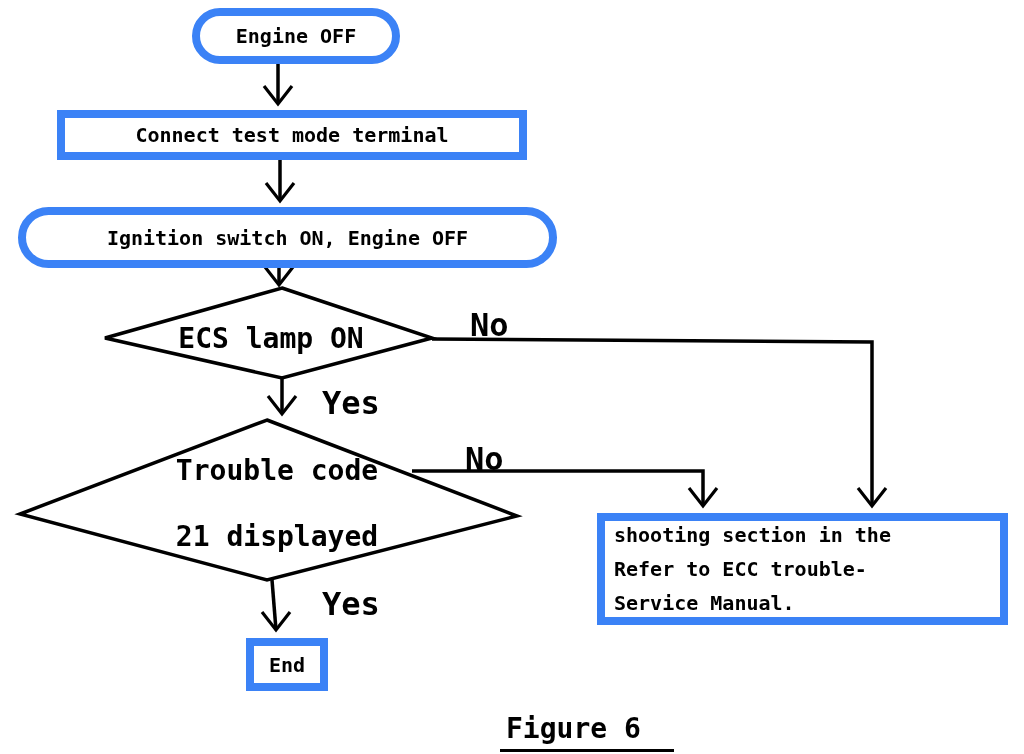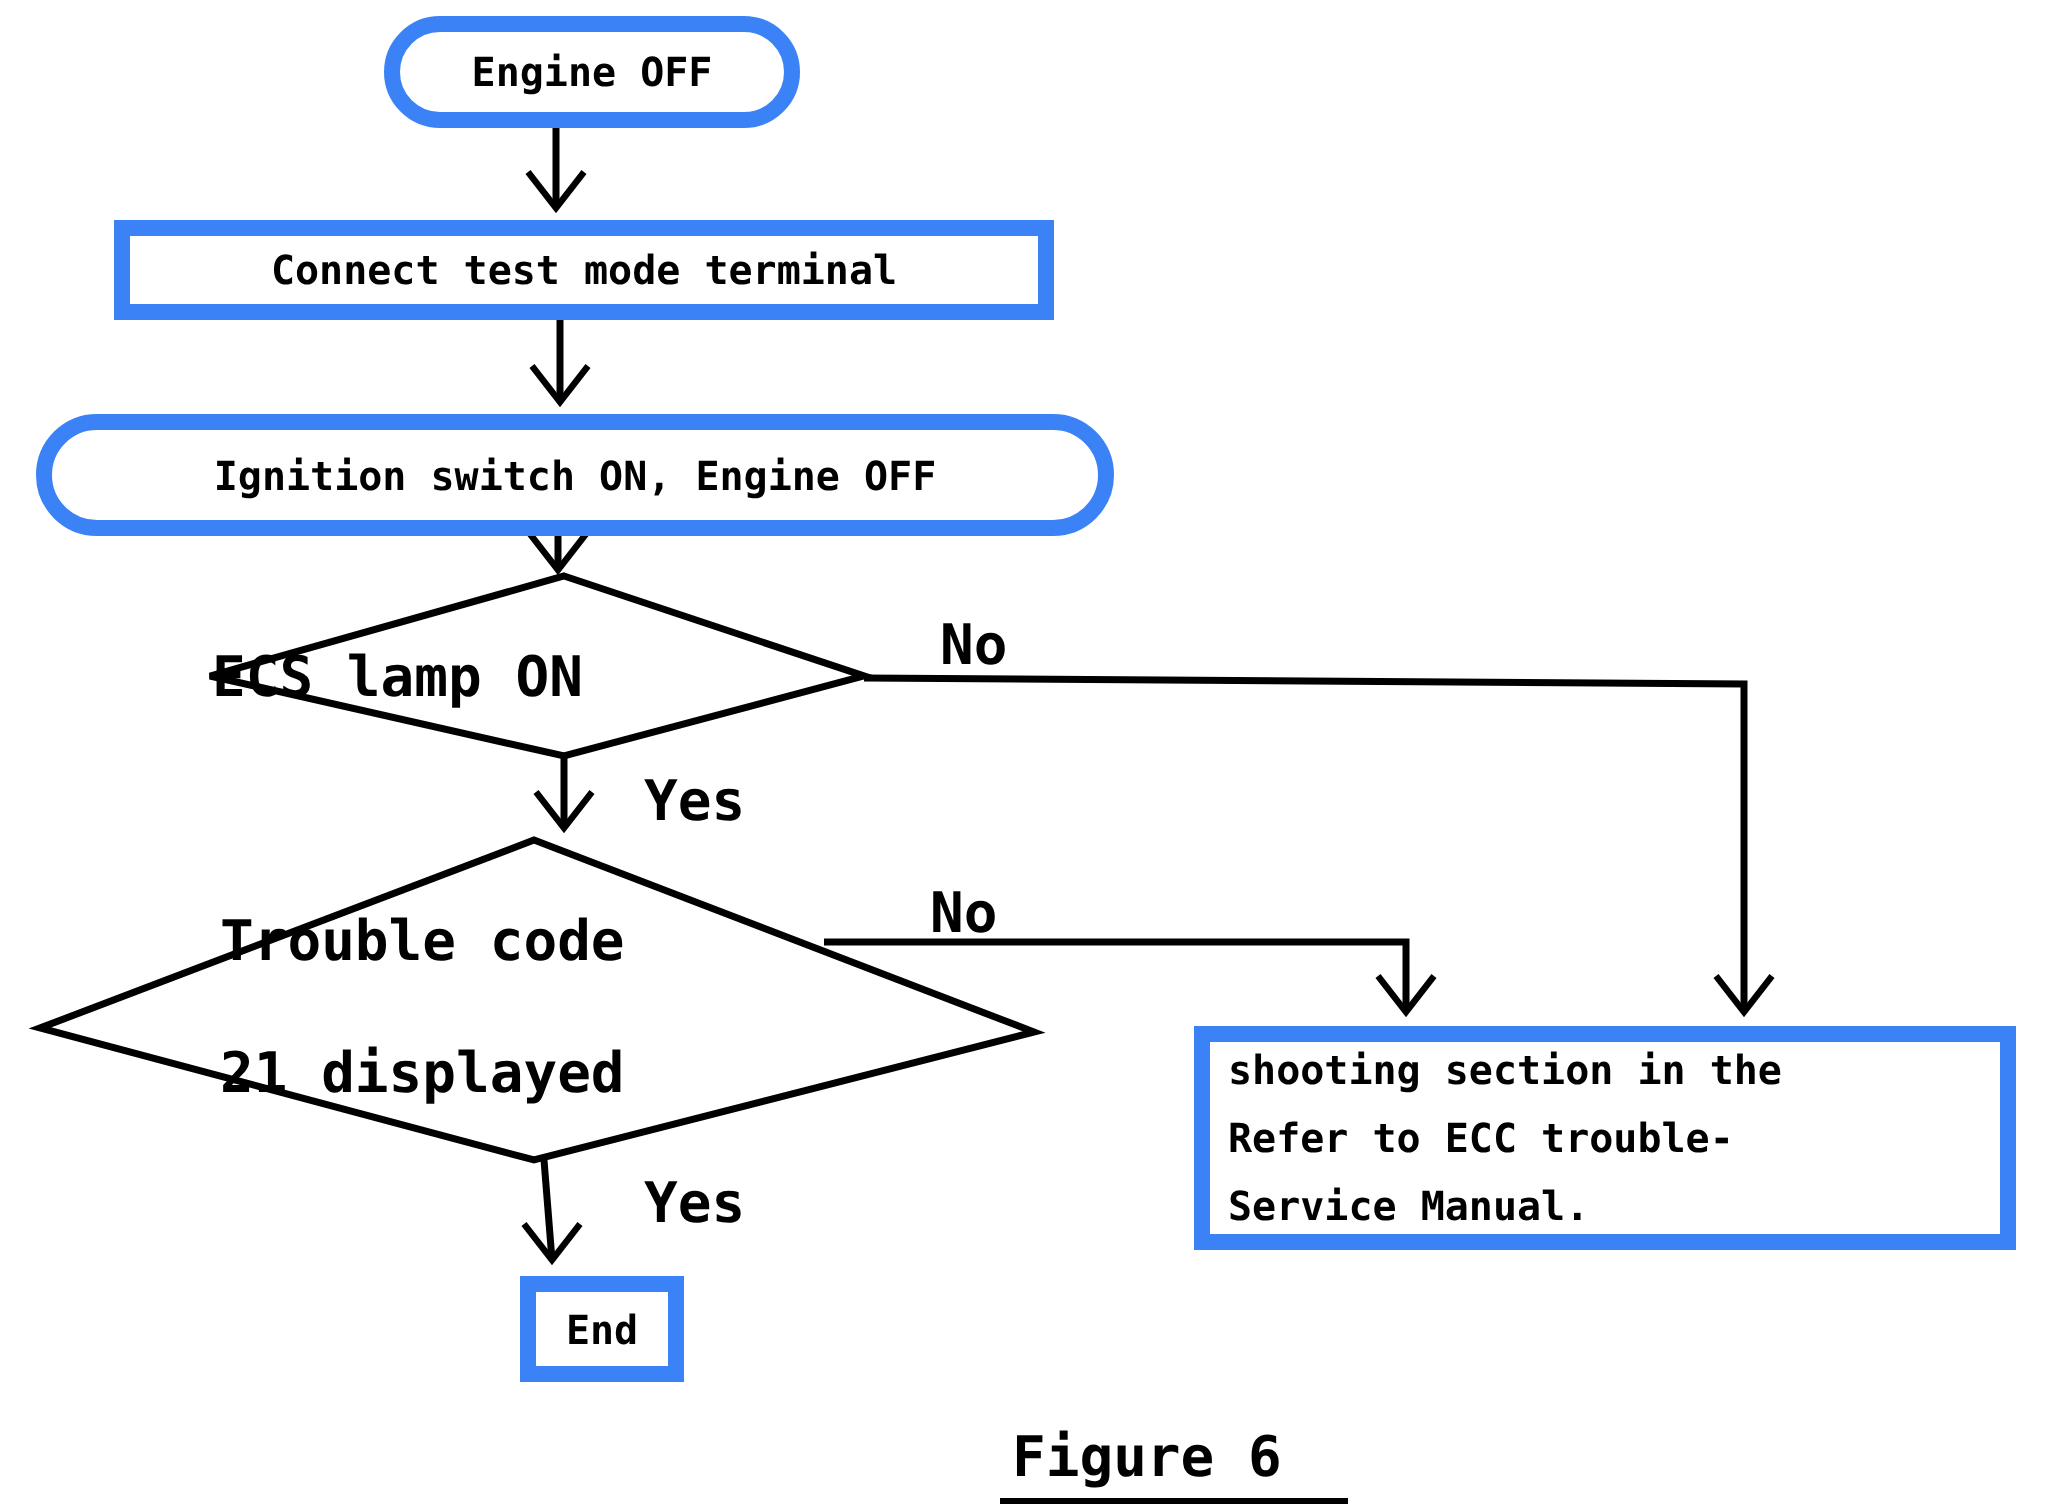--- a/index.html
+++ b/index.html
@@ -32,28 +32,29 @@
     align-items: center;
     justify-content: center;
     font-size: 20px;
     font-weight: bold;
     white-space: nowrap;
   }
   .terminal { border-radius: 32px; }
   .dtext {
     position: absolute;
     z-index: 2;
+    text-align: center;
     font-size: 28px;
     font-weight: bold;
     white-space: nowrap;
   }
   .edge-label {
     position: absolute;
     z-index: 2;
-    font-size: 28px;
+    font-size: 32px;
     font-weight: bold;
     white-space: nowrap;
   }
   #refer-box {
     flex-direction: column;
     align-items: flex-start;
     justify-content: center;
     padding-left: 9px;
     line-height: 34px;
   }
@@ -113,21 +114,21 @@
     <div>Trouble code</div>
     <div>21 displayed</div>
   </div>
 
   <div class="node" id="refer-box" style="left:597px; top:513px; width:411px; height:112px;">
     <div>shooting section in the</div>
     <div>Refer to ECC trouble-</div>
     <div>Service Manual.</div>
   </div>
 
-  <div class="node" style="left:260px; top:638px; width:82px; height:53px;">
+  <div class="node" style="left:246px; top:638px; width:82px; height:53px;">
     <span>End</span>
   </div>
 
   <div class="edge-label" style="left:470px; top:306px;">No</div>
   <div class="edge-label" style="left:322px; top:384px;">Yes</div>
   <div class="edge-label" style="left:465px; top:440px;">No</div>
   <div class="edge-label" style="left:322px; top:585px;">Yes</div>
 
   <div id="figure-caption">Figure 6</div>
 

